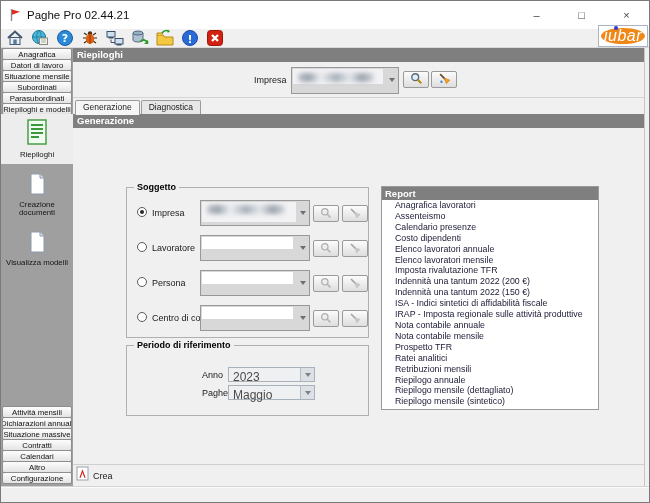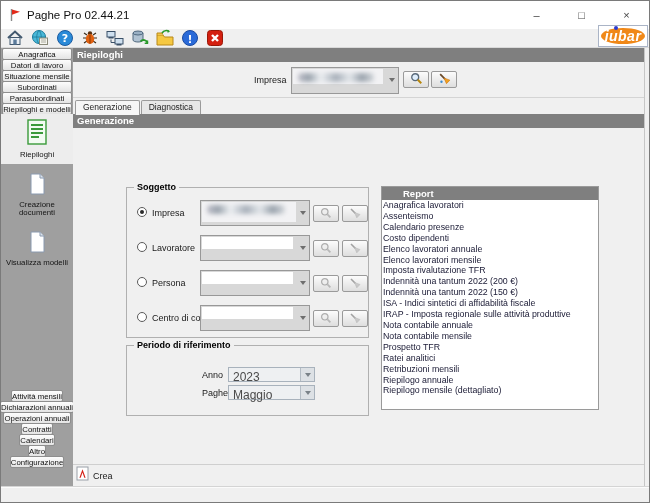--- a/index.html
+++ b/index.html
@@ -16,35 +16,35 @@
              font-size:11px; color:#444; }
 
   
   .toolbar { height:19px; background:#f0f0f0; display:flex; align-items:center;
              gap:7px; padding-left:5px; border-bottom:1px solid #d9d9d9; }
   .tb-icon { width:18px; height:18px; display:flex; }
   .logo-box { position:absolute; top:24px; right:1px; width:50px; height:22px; background:#fff;
               border:1px solid #aab4c6; display:flex; align-items:center; justify-content:center; z-index:5; }
   .logo-ellipse { position:relative; width:44px; height:16px; background:#f08818; border-radius:50%;
                   display:flex; align-items:center; justify-content:center; }
-  .logo-ellipse span { font-size:14px; font-weight:bold; font-style:italic; color:#fff; letter-spacing:.5px; }
+  .logo-ellipse span { font-size:16px; font-weight:normal; font-style:italic; color:#fff; letter-spacing:.5px; }
   .logo-dot { position:absolute; top:-2px; left:13px; width:4px; height:4px; border-radius:50%; background:#2a3ad0; }
 
   
   .sidebar { position:absolute; left:0; top:47px; bottom:16px; width:72px;
              background:#9f9f9f; display:flex; flex-direction:column; }
   .side-group { display:flex; flex-direction:column; }
   .side-btn { height:12px; display:flex; align-items:center; justify-content:center;
               font-size:7.8px; color:#111; background:linear-gradient(#fdfdfd,#e4e4e4);
               border:1px solid #8e8e8e; border-radius:2px; margin:0 1px -1px 1px; white-space:nowrap; overflow:hidden; }
   .side-panel { flex:1; display:flex; flex-direction:column; padding-top:0; }
   .panel-item { display:flex; flex-direction:column; align-items:center; padding:5px 0 4px; margin-top:4px; }
   .panel-item.selected { background:#ededed; margin-top:0; }
   .panel-item .pi-label { font-size:7.8px; color:#141414; margin-top:2px; text-align:center; line-height:8.5px; padding:0 1px; }
-  .side-bottom { margin-top:auto; padding-bottom:19px;align-items:center; }
+  .side-bottom { margin-top:auto; padding-bottom:3px; }
 
   
   .main { position:absolute; left:72px; top:47px; right:4px; bottom:16px;
           display:flex; flex-direction:column; border-right:1px solid #c6c6c6; }
   .hbar { height:14px; background:#7f7f7f; color:#fff; font-size:9.5px; font-weight:bold;
           line-height:14px; padding-left:4px; }
   .impresa-area { height:36px; position:relative; background:#f0f0f0; border-bottom:1px solid #d4d4d4; }
   .impresa-label { position:absolute; left:181px; top:13px; font-size:9px; color:#222; }
   .tabstrip { height:16px; display:flex; align-items:flex-end; padding-left:2px; background:#f0f0f0; }
   .tab { font-size:8.5px; color:#222; padding:1px 7px 2px; border:1px solid #9a9a9a; border-bottom:none;
@@ -86,22 +86,22 @@
   .mini-combo .val { display:block; font-size:12px; color:#4a4a4a; padding:1.5px 4px; }
   .mini-combo .arr { position:absolute; right:0; top:0; bottom:0; width:14px; background:#dde1e5;
                      border-left:1px solid #b4bcc4; display:flex; align-items:center; justify-content:center; }
   .mini-combo .arr i { width:0; height:0; border-left:3px solid transparent; border-right:3px solid transparent;
                        border-top:4px solid #7a8288; }
   .plabel { position:absolute; font-size:9px; color:#1a1a1a; }
 
   .report { position:absolute; left:308px; top:58px; width:218px; height:224px;
             background:#fff; border:1px solid #9a9a9a; overflow:hidden; display:flex; flex-direction:column; }
   .report-header { height:13px; background:#7f7f7f; color:#fff; font-weight:bold; font-size:9.5px;
-                   line-height:13px; padding-left:21px; flex:none; }
-  .report-item { font-size:8.8px; line-height:10.9px; color:#20203a; padding-left:1px; white-space:nowrap; }
+                   line-height:13px; padding-left:3px; flex:none; }
+  .report-item { font-size:8.8px; line-height:10.9px; color:#20203a; padding-left:13px; white-space:nowrap; }
 
   .create-bar { height:22px; border-top:1px solid #cfcfcf; background:#f0f0f0;
                 display:flex; align-items:center; gap:4px; padding-left:3px; }
   .crea-label { font-size:9px; color:#1a1a1a; }
   .statusbar { position:absolute; left:0; right:0; bottom:0; height:16px; background:#f0f0f0;
                border-top:1px solid #d4d4d4; box-shadow:inset 0 1px 0 #fbfbfb; }
 </style>
 </head>
 <body>
 
@@ -236,21 +236,21 @@
             </svg>
         </span>
         <span class="pi-label">Visualizza modelli</span>
       </div>
     </div>
 
     <div class="side-group side-bottom">
 
     <div class="side-btn">Attività mensili</div>
         <div class="side-btn">Dichiarazioni annuali</div>
-        <div class="side-btn">Operazioni annuali</div>
+        <div class="side-btn">Situazione massive</div>
         <div class="side-btn">Contratti</div>
         <div class="side-btn">Calendari</div>
         <div class="side-btn">Altro</div>
         <div class="side-btn">Configurazione</div>
       </div>
   </div>
 
   <div class="main">
     <div class="hbar">Riepiloghi</div>
 
@@ -413,20 +413,21 @@
             <div class="report-item">Indennità una tantum 2022 (150 €)</div>
             <div class="report-item">ISA - Indici sintetici di affidabilità fiscale</div>
             <div class="report-item">IRAP - Imposta regionale sulle attività produttive</div>
             <div class="report-item">Nota contabile annuale</div>
             <div class="report-item">Nota contabile mensile</div>
             <div class="report-item">Prospetto TFR</div>
             <div class="report-item">Ratei analitici</div>
             <div class="report-item">Retribuzioni mensili</div>
             <div class="report-item">Riepilogo annuale</div>
             <div class="report-item">Riepilogo mensile (dettagliato)</div>
+            <div class="report-item">Riepilogo mensile (sintetico)</div>
           </div>
       </div>
     </div>
 
     <div class="create-bar">
       <span>
         <svg width="13" height="15" viewBox="0 0 13 15">
             <rect x="1" y="1" width="11" height="13" fill="#fff" stroke="#9aa0a8"></rect>
             <path d="M6.5 3.2 L9.6 11.8 H8.3 L6.5 6.6 L4.7 11.8 H3.4 Z" fill="#d42018"></path>
           </svg>

